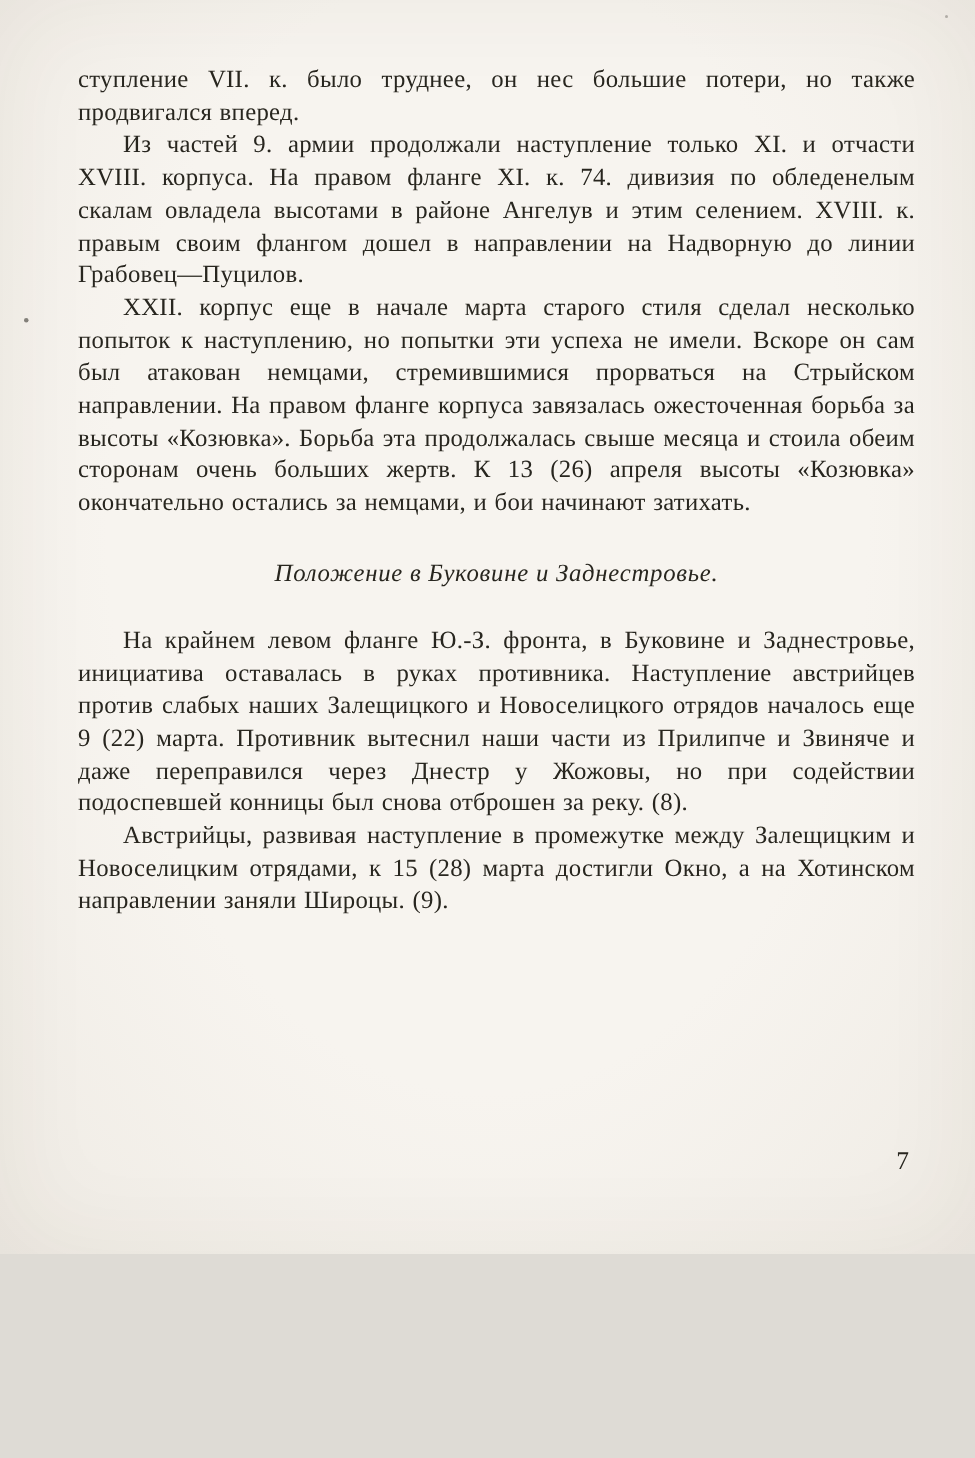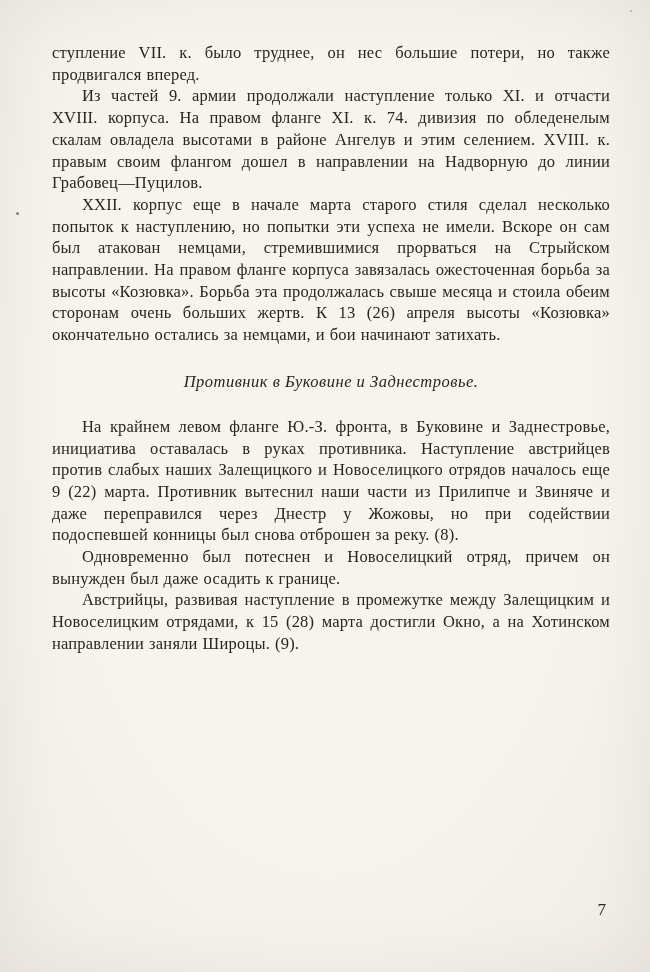--- a/index.html
+++ b/index.html
@@ -8,21 +8,21 @@
   }
   body {
     width: 650px;
     height: 972px;
     background: #dedbd5;
     font-family: "Liberation Serif", "DejaVu Serif", serif;
   }
   .page {
     position: relative;
     width: 650px;
-    height: 972px;
+    height: 836px;
     box-sizing: border-box;
     padding: 42px 40px 0 52px;
     background: radial-gradient(ellipse at 50% 42%, #f7f4ef 55%, #efebe4 100%);
     box-shadow: inset 0 0 70px rgba(60,50,30,0.06);
     color: #28261f;
     overflow: hidden;
   }
   .text-block {
     width: 100%;
   }
@@ -67,21 +67,20 @@
 
 <div class="page">
   <span class="scan-speck speck-1"></span>
   <span class="scan-speck speck-2"></span>
 
   <div class="text-block">
     <p class="para">ступление VII. к. было труднее, он нес большие потери, но также продвигался вперед.</p>
     <p class="para indent">Из частей 9. армии продолжали наступление только XI. и отчасти XVIII. корпуса. На правом фланге XI. к. 74. дивизия по обледенелым скалам овладела высотами в районе Ангелув и этим селением. XVIII. к. правым своим флангом дошел в направлении на Надворную до линии Грабовец—Пуцилов.</p>
     <p class="para indent">XXII. корпус еще в начале марта старого стиля сделал несколько попыток к наступлению, но попытки эти успеха не имели. Вскоре он сам был атакован немцами, стремившимися прорваться на Стрыйском направлении. На правом фланге корпуса завязалась ожесточенная борьба за высоты «Козювка». Борьба эта продолжалась свыше месяца и стоила обеим сторонам очень больших жертв. К 13 (26) апреля высоты «Козювка» окончательно остались за немцами, и бои начинают затихать.</p>
 
-    <h2 class="section-heading">Противник в Буковине и Заднестровье.</h2>
+    <h2 class="section-heading">Положение в Буковине и Заднестровье.</h2>
 
     <p class="para indent">На крайнем левом фланге Ю.-З. фронта, в Буковине и Заднестровье, инициатива оставалась в руках противника. Наступление австрийцев против слабых наших Залещицкого и Новоселицкого отрядов началось еще 9 (22) марта. Противник вытеснил наши части из Прилипче и Звиняче и даже переправился через Днестр у Жожовы, но при содействии подоспевшей конницы был снова отброшен за реку. (8).</p>
-    <p class="para indent">Одновременно был потеснен и Новоселицкий отряд, причем он вынужден был даже осадить к границе.</p>
     <p class="para indent">Австрийцы, развивая наступление в промежутке между Залещицким и Новоселицким отрядами, к 15 (28) марта достигли Окно, а на Хотинском направлении заняли Широцы. (9).</p>
   </div>
 
   <div class="page-number">7</div>
 </div>
 
 </body></html>

